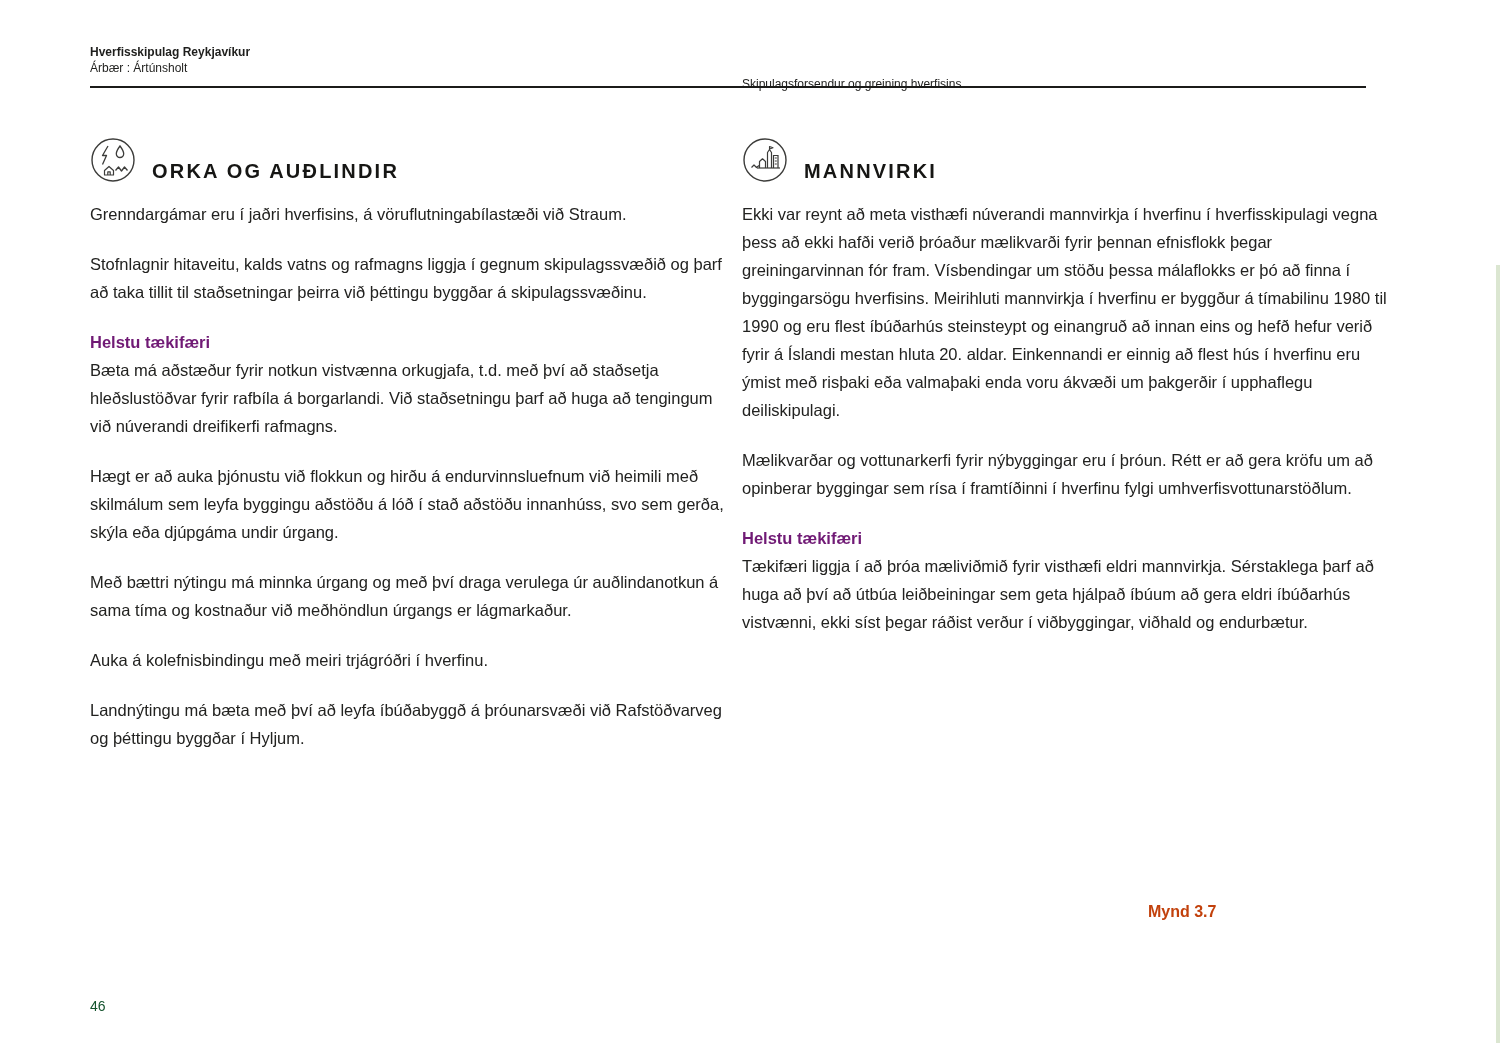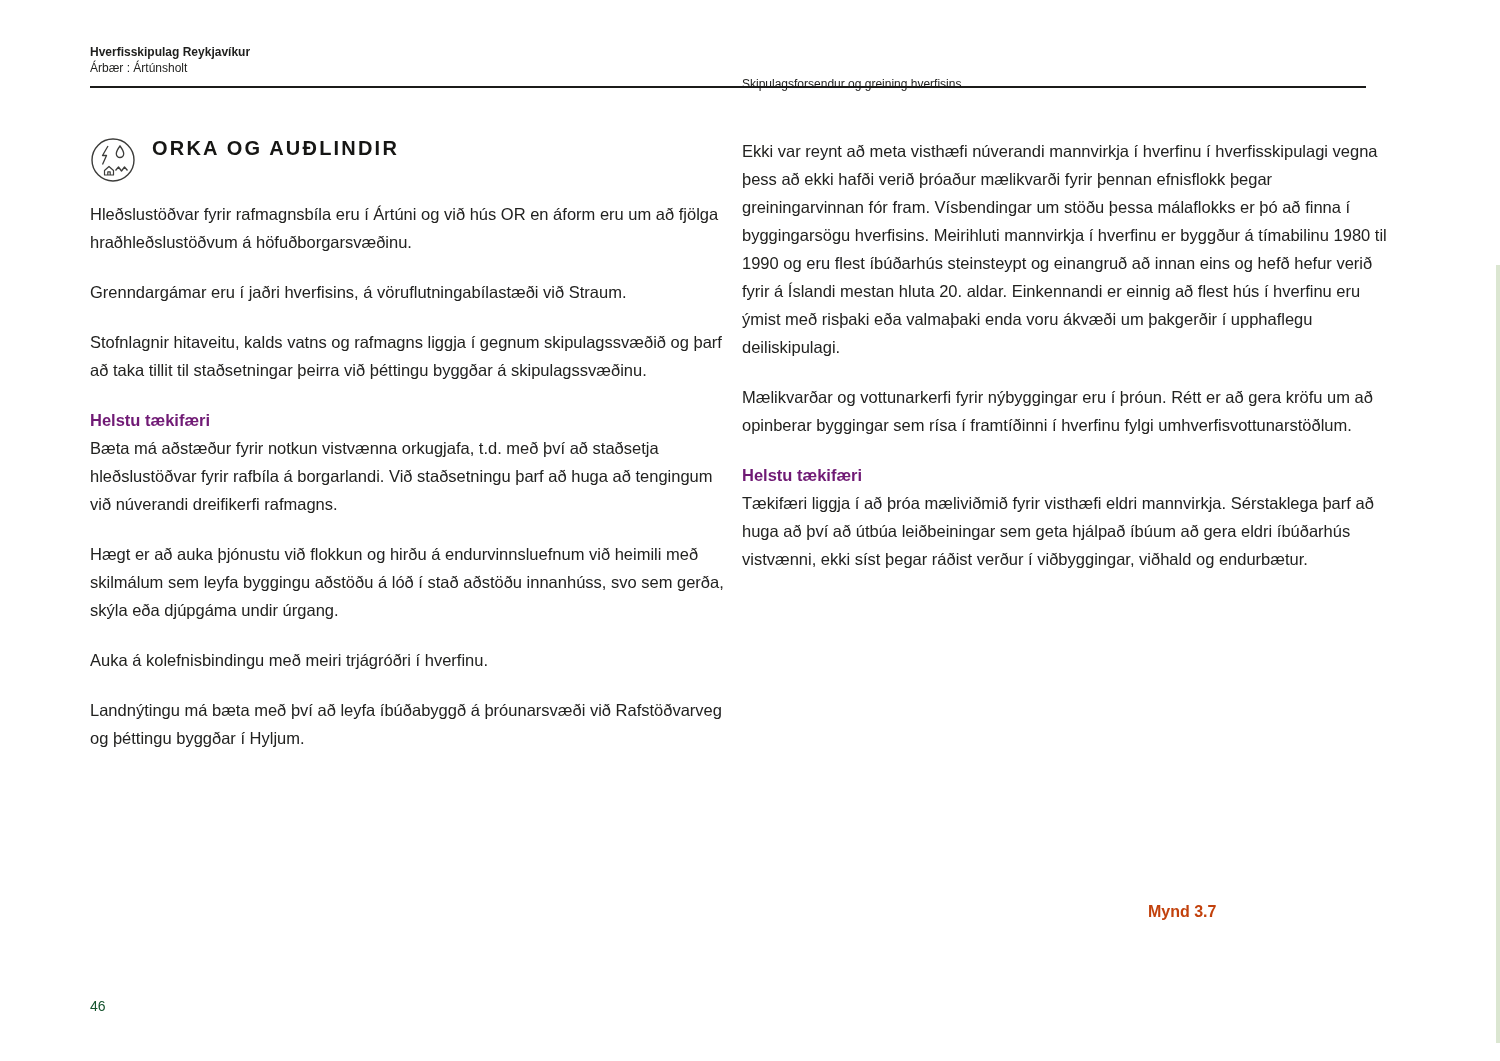--- a/index.html
+++ b/index.html
@@ -10,21 +10,21 @@
   
   .header-left{position:absolute;left:90px;top:44px;}
   .header-title{font-size:12px;font-weight:700;line-height:16px;}
   .header-sub{font-size:12px;line-height:16px;}
   .header-right{position:absolute;left:742px;top:76px;font-size:12px;line-height:16px;}
   .rule{position:absolute;left:90px;top:86px;width:1276px;height:2px;background:#1b1b19;}
   
   .col{position:absolute;top:137px;}
   .col-left{left:90px;width:645px;}
   .col-right{left:742px;width:652px;}
-  .section-head{display:flex;align-items:flex-start;gap:16px;height:46px;margin-bottom:17px;}
+  .section-head{display:flex;align-items:flex-end;gap:16px;height:46px;margin-bottom:17px;}
   .section-icon{width:46px;height:46px;flex:0 0 46px;}
   .section-title{font-size:20px;font-weight:700;letter-spacing:2.2px;color:#161614;}
   .col p{margin:0 0 22px 0;font-size:16.5px;line-height:28px;color:#222220;}
   .subhead{font-size:16.5px;font-weight:700;line-height:28px;margin:0;color:#701a75;}
   
   .caption{position:absolute;left:1148px;top:898px;width:272px;font-size:16px;line-height:27px;}
   .caption-label{font-weight:700;color:#c2410c;}
   .caption-text{color:#8b9390;}
   
   .pagenum{position:absolute;left:90px;top:998px;font-size:14px;color:#14532d;}
@@ -49,31 +49,45 @@
         <svg width="46" height="46" viewBox="0 0 46 46" fill="none">
           <circle cx="23" cy="23" r="21" stroke="#3c3c3a" stroke-width="1.4"></circle>
           <path d="M18 9 L12.5 18.5 H16.5 L12.5 27.5" stroke="#3c3c3a" stroke-width="1.3" fill="none" stroke-linejoin="round"></path>
           <path d="M30 9 C30 9 26.3 14 26.3 16.8 A3.7 3.7 0 0 0 33.7 16.8 C33.7 14 30 9 30 9 Z" stroke="#3c3c3a" stroke-width="1.3" fill="none"></path>
           <path d="M14.5 33.5 L19 29.5 L23.5 33.5 V38 H14.5 Z M17.8 38 V34.8 H20.2 V38" stroke="#3c3c3a" stroke-width="1.2" fill="none" stroke-linejoin="round"></path>
           <path d="M25.5 33.5 L28.5 30 L31.5 34 L34.5 30 L37.5 33.5" stroke="#3c3c3a" stroke-width="1.3" fill="none" stroke-linejoin="round"></path>
         </svg>
       </span>
       <span class="section-title">ORKA OG AUÐLINDIR</span>
     </div>
-    <p>Hleðslustöðvar fyrir rafmagnsbíla eru í Ártúni og við hús OR en áform eru um að fjölga hraðhleðslustöðvum á höfuðborgarsvæðinu.</p>
     <p>Grenndargámar eru í jaðri hverfisins, á vöruflutningabílastæði við Straum.</p>
     <p>Stofnlagnir hitaveitu, kalds vatns og rafmagns liggja í gegnum skipulagssvæðið og þarf að taka tillit til staðsetningar þeirra við þéttingu byggðar á skipulagssvæðinu.</p>
     <div class="subhead">Helstu tækifæri</div>
     <p>Bæta má aðstæður fyrir notkun vistvænna orkugjafa, t.d. með því að staðsetja hleðslustöðvar fyrir rafbíla á borgarlandi. Við staðsetningu þarf að huga að tengingum við núverandi dreifikerfi rafmagns.</p>
     <p>Hægt er að auka þjónustu við flokkun og hirðu á endurvinnsluefnum við heimili með skilmálum sem leyfa byggingu aðstöðu á lóð í stað aðstöðu innanhúss, svo sem gerða, skýla eða djúpgáma undir úrgang.</p>
+    <p>Með bættri nýtingu má minnka úrgang og með því draga verulega úr auðlindanotkun á sama tíma og kostnaður við meðhöndlun úrgangs er lágmarkaður.</p>
     <p>Auka á kolefnisbindingu með meiri trjágróðri í hverfinu.</p>
     <p>Landnýtingu má bæta með því að leyfa íbúðabyggð á þróunarsvæði við Rafstöðvarveg og þéttingu byggðar í Hyljum.</p>
   </div>
 
   <div class="col col-right">
+    <div class="section-head">
+      <span class="section-icon">
+        <svg width="46" height="46" viewBox="0 0 46 46" fill="none">
+          <circle cx="23" cy="23" r="21" stroke="#3c3c3a" stroke-width="1.4"></circle>
+          <path d="M9.5 30.5 L12 28 L14.5 30.5 L17 28.5" stroke="#3c3c3a" stroke-width="1.2" fill="none" stroke-linejoin="round"></path>
+          <path d="M17.5 31 V24.5 L20.5 21.8 L23.5 24.5 V31" stroke="#3c3c3a" stroke-width="1.2" fill="none" stroke-linejoin="round"></path>
+          <path d="M25.5 31 V15.5 L27.5 12.5 L29.5 15.5 V31" stroke="#3c3c3a" stroke-width="1.2" fill="none" stroke-linejoin="round"></path>
+          <path d="M27.5 12.5 V9.5 L31 10.8 L27.5 12" stroke="#3c3c3a" stroke-width="1.1" fill="none" stroke-linejoin="round"></path>
+          <path d="M31.5 31 V18.5 H36 V31 M32.8 21 H34.8 M32.8 24 H34.8 M32.8 27 H34.8" stroke="#3c3c3a" stroke-width="1.2" fill="none"></path>
+          <path d="M15 31 H38" stroke="#3c3c3a" stroke-width="1.2"></path>
+        </svg>
+      </span>
+      <span class="section-title">MANNVIRKI</span>
+    </div>
     <p>Ekki var reynt að meta visthæfi núverandi mannvirkja í hverfinu í hverfisskipulagi vegna þess að ekki hafði verið þróaður mælikvarði fyrir þennan efnisflokk þegar greiningarvinnan fór fram. Vísbendingar um stöðu þessa málaflokks er þó að finna í byggingarsögu hverfisins. Meirihluti mannvirkja í hverfinu er byggður á tímabilinu 1980 til 1990 og eru flest íbúðarhús steinsteypt og einangruð að innan eins og hefð hefur verið fyrir á Íslandi mestan hluta 20. aldar. Einkennandi er einnig að flest hús í hverfinu eru ýmist með risþaki eða valmaþaki enda voru ákvæði um þakgerðir í upphaflegu deiliskipulagi.</p>
     <p>Mælikvarðar og vottunarkerfi fyrir nýbyggingar eru í þróun. Rétt er að gera kröfu um að opinberar byggingar sem rísa í framtíðinni í hverfinu fylgi umhverfisvottunarstöðlum.</p>
     <div class="subhead">Helstu tækifæri</div>
     <p>Tækifæri liggja í að þróa mæliviðmið fyrir visthæfi eldri mannvirkja. Sérstaklega þarf að huga að því að útbúa leiðbeiningar sem geta hjálpað íbúum að gera eldri íbúðarhús vistvænni, ekki síst þegar ráðist verður í viðbyggingar, viðhald og endurbætur.</p>
   </div>
 
   <div class="caption">
     <div class="caption-label">Mynd 3.7</div>
   </div>
 

